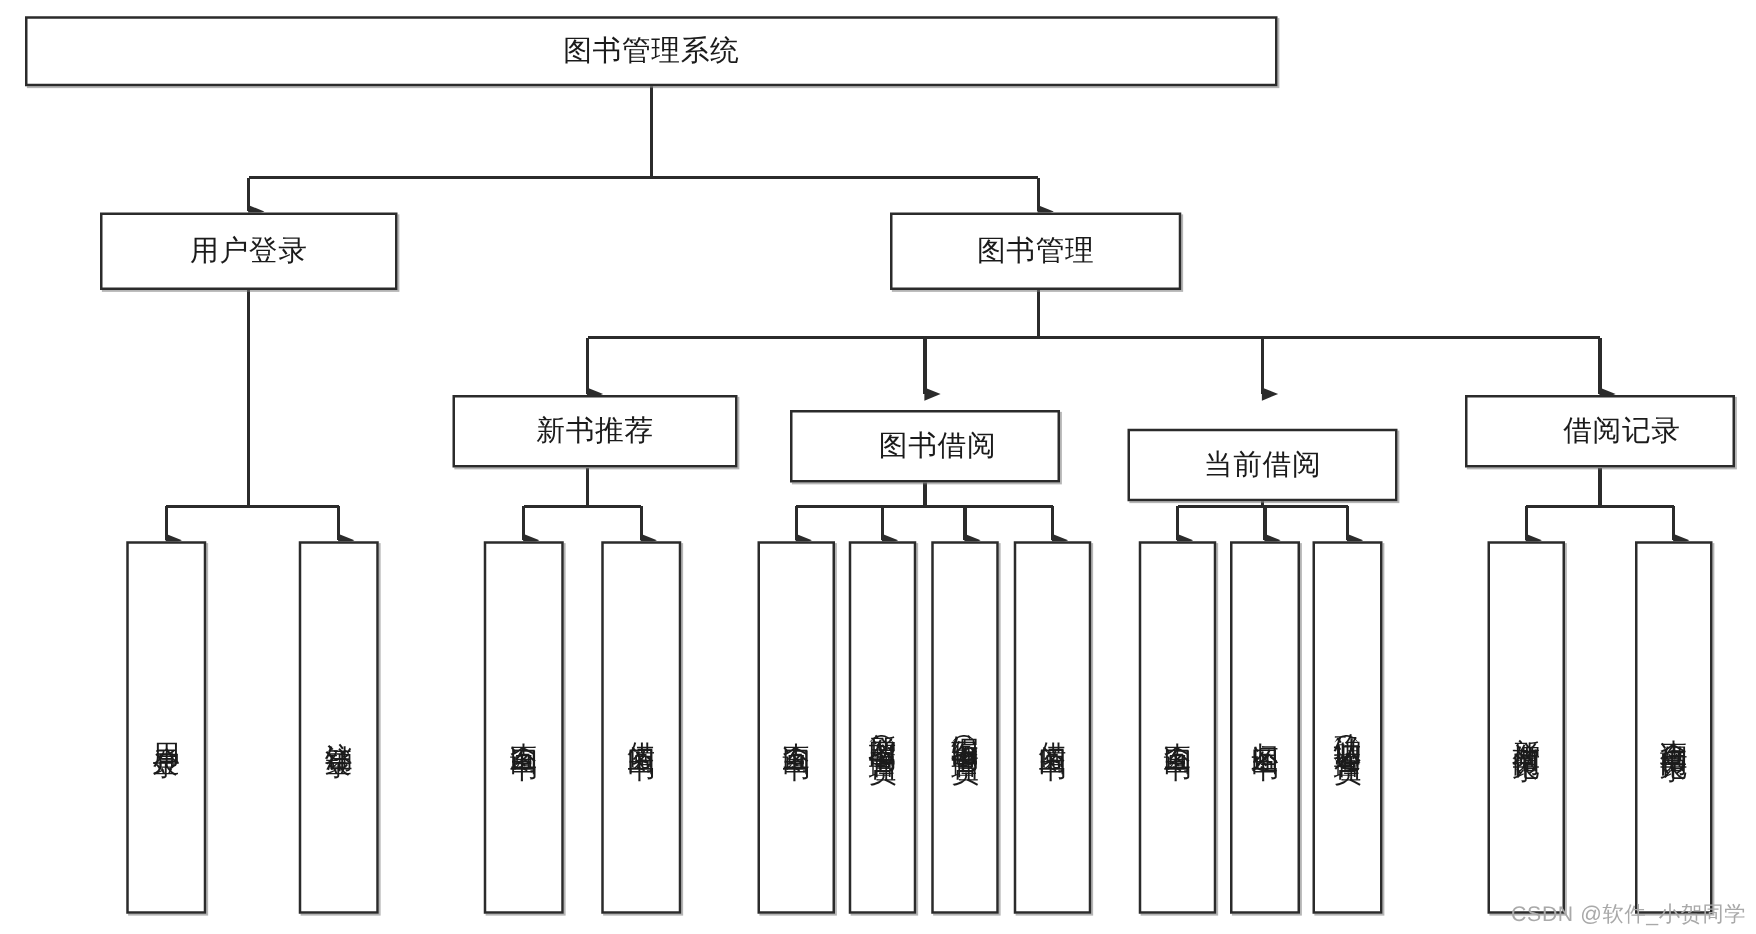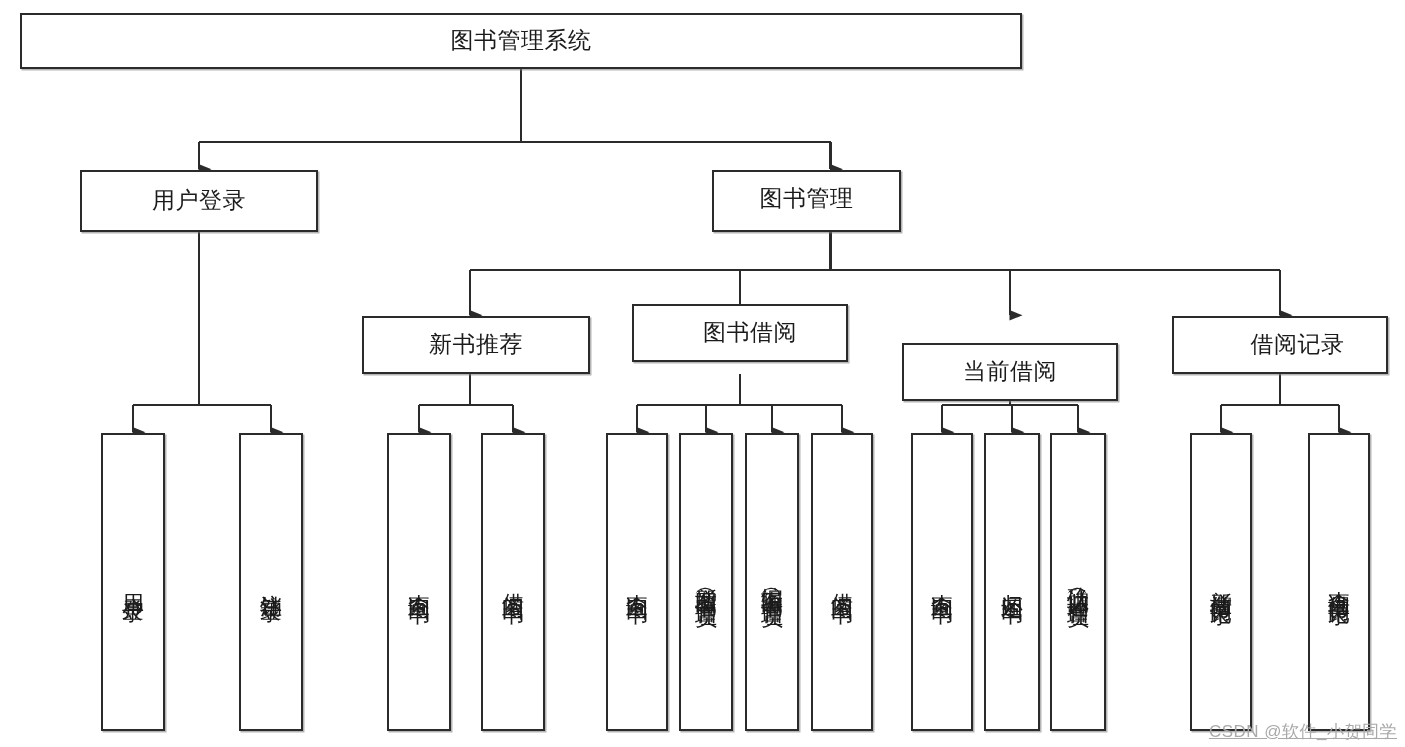--- a/index.html
+++ b/index.html
@@ -62,21 +62,20 @@
   }
   .watermark {
     position: absolute;
     right: 8px;
     bottom: 4px;
     font-size: 17px;
     color: #a9a9a9;
     letter-spacing: 0.5px;
     z-index: 5;
     white-space: nowrap;
-    text-decoration: underline;
   }
 </style>
 </head>
 <body>
 
 <div id="canvas">
 
   <svg id="edges" viewBox="0 0 1405 747" width="1405" height="747" xmlns="http://www.w3.org/2000/svg">
     <defs>
       <marker id="arrow" viewBox="0 0 12 14" refX="5.5" refY="13" markerWidth="12" markerHeight="14" orient="auto-start-reverse" markerUnits="userSpaceOnUse">
@@ -120,27 +119,27 @@
       </g>
   </svg>
 
   <div id="node-layer">
       <div class="node" style="left: 20px; top: 13px; width: 1002px; height: 56px;">
         <span class="label">图书管理系统</span>
       </div>
       <div class="node" style="left: 80px; top: 170px; width: 238px; height: 62px;">
         <span class="label">用户登录</span>
       </div>
-      <div class="node" style="left: 712px; top: 170px; width: 189px; height: 62px; font-family: Liberation Mono, monospace;">
+      <div class="node" style="left: 712px; top: 170px; width: 233px; height: 62px;">
         <span class="label">图书管理</span>
       </div>
       <div class="node" style="left: 362px; top: 316px; width: 228px; height: 58px;">
         <span class="label">新书推荐</span>
       </div>
-      <div class="node" style="left: 632px; top: 304px; width: 216px; height: 58px; padding-left: 20px;">
+      <div class="node" style="left: 632px; top: 328px; width: 216px; height: 58px; padding-left: 20px;">
         <span class="label">图书借阅</span>
       </div>
       <div class="node" style="left: 902px; top: 316px; width: 216px; height: 58px; margin-top: 27px;">
         <span class="label">当前借阅</span>
       </div>
       <div class="node" style="left: 1172px; top: 316px; width: 216px; height: 58px; padding-left: 35px;">
         <span class="label">借阅记录</span>
       </div>
       <div class="node leaf" style="left: 101px; top: 433px; width: 64px; height: 298px;">
         <span class="label">用户登录</span>

